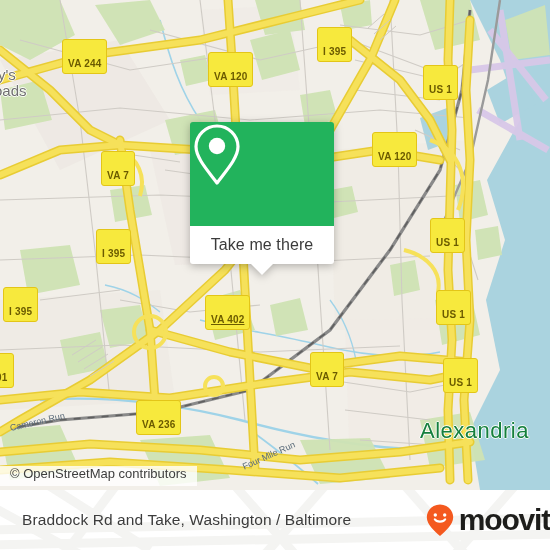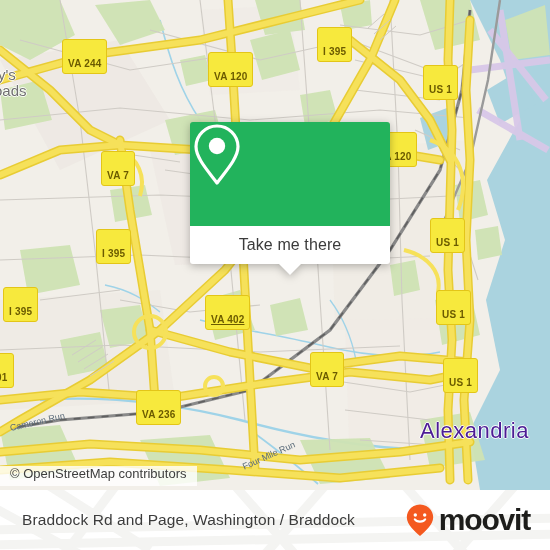--- a/index.html
+++ b/index.html
@@ -36,30 +36,30 @@
 
   
   .placelabel{
     position:absolute;
     color:#6b6b6b;
     white-space:nowrap;
     text-shadow:
       1px 0 0 rgba(255,255,255,.85),-1px 0 0 rgba(255,255,255,.85),
       0 1px 0 rgba(255,255,255,.85),0 -1px 0 rgba(255,255,255,.85);
   }
-  .city{ font-size:22px;color:#4c1d95; letter-spacing:.5px;text-align:right;}
+  .city{ font-size:22px;color:#15803d; letter-spacing:.5px;text-align:right;}
   .hamlet{ font-size:15px;color:#6f6f6f;}
   .waterlabel{
     position:absolute;font-size:9px;color:#5a6b7a;white-space:nowrap;
     font-style:normal;
   }
 
   
   .callout{
-    position:absolute;left:190px;top:122px;width:200px;
+    position:absolute;left:190px;top:122px;width:144px;
     filter:drop-shadow(0 2px 4px rgba(0,0,0,.28));
     text-align:right;
   }
   .callout-top{
     background:#22b35c;
     height:104px;
     border-radius:3px 3px 0 0;
     display:flex;align-items:center;justify-content:center;
   }
   .callout-bottom{
@@ -95,21 +95,21 @@
     background:#ffffff;
     overflow:hidden;
   }
   .footer-wm{position:absolute;left:0;top:0;opacity:1;}
   .footer-title{
     position:absolute;left:22px;top:50%;transform:translateY(-50%);
     font-size:15.5px;color:#3c3c3c;white-space:nowrap;
     letter-spacing:.1px;
   }
   .brand{
-    position:absolute;right:20px;top:50%;transform:translateY(-50%);
+    position:absolute;right:0;top:50%;transform:translateY(-50%);
     display:flex;align-items:center;gap:4px;
   }
   .brand-word{
     font-size:30px;color:#1d1d1b;font-weight:bold;letter-spacing:-1.2px;
     line-height:1;
   }
 </style>
 </head>
 <body>
 
@@ -290,21 +290,21 @@
     <div class="shield" style="left:101px;top:151px;">VA 7</div>
     <div class="shield" style="left:372px;top:132px;">VA 120</div>
     <div class="shield" style="left:96px;top:229px;">I 395</div>
     <div class="shield" style="left:430px;top:218px;">US 1</div>
     <div class="shield" style="left:3px;top:287px;">I 395</div>
     <div class="shield" style="left:436px;top:290px;">US 1</div>
     <div class="shield" style="left:205px;top:295px;text-decoration:underline;">VA 402</div>
     <div class="shield" style="left:310px;top:352px;">VA 7</div>
     <div class="shield" style="left:443px;top:358px;">US 1</div>
     <div class="shield" style="left:-10px;top:353px;">01</div>
-    <div class="shield" style="left:136px;top:390px;">VA 236</div>
+    <div class="shield" style="left:136px;top:400px;">VA 236</div>
 
     <div class="callout">
       <div class="callout-top">
         <svg width="54" height="66" viewBox="0 0 54 66">
           <path d="M27 4 C15.5 4 6 13.2 6 24.6 C6 36.5 19 50 27 61 C35 50 48 36.5 48 24.6 C48 13.2 38.5 4 27 4 Z" fill="none" stroke="#ffffff" stroke-width="3.2" stroke-linejoin="round"></path>
           <circle cx="27" cy="24" r="8.2" fill="#ffffff"></circle>
         </svg>
       </div>
       <div class="callout-bottom">
         <span class="callout-label">Take me there</span>
@@ -324,21 +324,21 @@
         <path d="M120 -10 L60 70"></path>
         <path d="M230 -10 L300 70"></path>
         <path d="M330 -10 L260 70"></path>
         <path d="M400 -10 L470 70"></path>
         <path d="M520 -10 L450 70"></path>
         <path d="M-10 40 L560 28"></path>
         <path d="M-10 55 L560 44"></path>
       </g>
     </svg>
 
-    <div class="footer-title">Braddock Rd and Page, Washington / Braddock</div>
+    <div class="footer-title">Braddock Rd and Take, Washington / Baltimore</div>
 
     <div class="brand">
       <svg width="30" height="34" viewBox="0 0 30 34">
         <path d="M15 1.5 C7.5 1.5 1.8 7.3 1.8 14.3 C1.8 21.6 10 28.6 15 33 C20 28.6 28.2 21.6 28.2 14.3 C28.2 7.3 22.5 1.5 15 1.5 Z" fill="#f4591f"></path>
         <circle cx="10.3" cy="12" r="1.7" fill="#ffffff"></circle>
         <circle cx="19.7" cy="12" r="1.7" fill="#ffffff"></circle>
         <path d="M9.8 16.3 C11.6 19.4 18.4 19.4 20.2 16.3" fill="none" stroke="#ffffff" stroke-width="2.1" stroke-linecap="round"></path>
       </svg>
       <span class="brand-word">moovit</span>
     </div>

